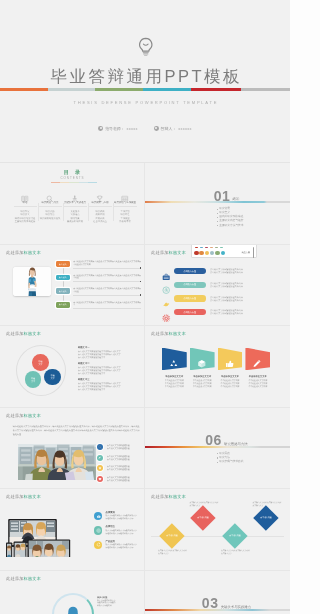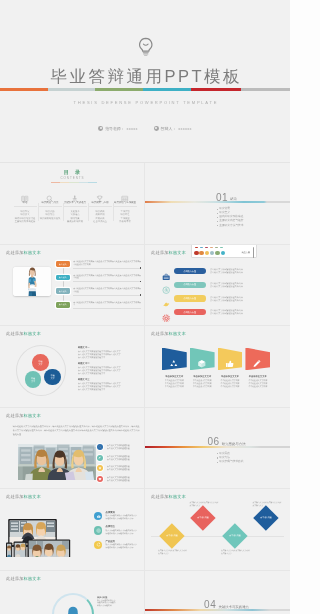--- a/index.html
+++ b/index.html
@@ -38,21 +38,21 @@
 .ct-col{flex:1;text-align:center;position:relative;padding:0 1px;}
 .ct-col+.ct-col:before{content:"";position:absolute;left:0;top:14px;bottom:3px;width:1px;background:#e3e3e3;}
 .ct-ico{width:7.5px;height:7.5px;margin:0 auto;opacity:.6;}
 .ct-h{font-size:2.45px;color:#747474;margin-top:4.4px;line-height:3.4px;white-space:nowrap;}
 .ct-lines{margin-top:2.4px;border-top:1px solid #e1e1e1;padding-top:2.4px;font-size:2.3px;color:#9e9e9e;line-height:3.45px;}
 .ct-lines div{white-space:nowrap;}
 
 
 .sec-grad{position:absolute;left:0;right:0;top:38px;height:2px;}
 .sec-t{position:absolute;left:18px;right:0;top:28.5px;text-align:center;line-height:8px;}
-.sec-num{font-size:10px;color:#8f8f8f;letter-spacing:.5px;font-weight:400;}
+.sec-num{font-size:14px;color:#8f8f8f;letter-spacing:.5px;font-weight:700;}
 .sec-nm{font-size:3.4px;color:#808080;margin-left:2.2px;position:relative;top:-.4px;}
 .sec-list{position:absolute;left:71.6px;top:44px;margin:0;padding:0;list-style:none;font-size:2.7px;color:#9d9d9d;line-height:4.12px;}
 .sec-list li{position:relative;padding-left:2.6px;white-space:nowrap;}
 .sec-list li:before{content:"";position:absolute;left:0;top:1.8px;width:1.1px;height:1.1px;background:#b8b8b8;}
 
 
 .ps-photo{position:absolute;left:13px;top:22.5px;width:38px;height:28.5px;border-radius:3px;overflow:hidden;background:#fff;box-shadow:0 .8px 1.6px rgba(0,0,0,.16);}
 .ps-rows{position:absolute;left:56px;top:15.5px;width:85px;}
 .ps-row{position:relative;height:13.6px;display:flex;align-items:flex-start;}
 .ps-row:before{content:"";position:absolute;left:6.8px;top:7.5px;width:.9px;height:13.6px;background:#cfcfcf;}
@@ -813,16 +813,16 @@
         </div>
         <div class="cc-it cc-it2">
           <div class="cc-t">添加小标题</div>
           <div class="cc-l">输入小标题内容输入小</div>
           <div class="cc-l">标题内容输入小标题内</div>
           <div class="cc-l">容输入小标题内容</div>
         </div>
       </div>
       <div class="cell sec-03">
         <div class="sec-grad" style="background:linear-gradient(to right,#c0392b 0%,#e08a4a 20%,#f0d8a8 38%,#cfe0e0 56%,#8fc4d4 74%,#d8d8d8 86%,#d8d8d8 100%)"></div>
-        <div class="sec-t"><span class="sec-num">04</span><span class="sec-nm">关键技术与实践难点</span></div>
+        <div class="sec-t"><span class="sec-num">03</span><span class="sec-nm">关键技术与实践难点</span></div>
       </div>
     </div>
 </div>
 
 </body></html>

